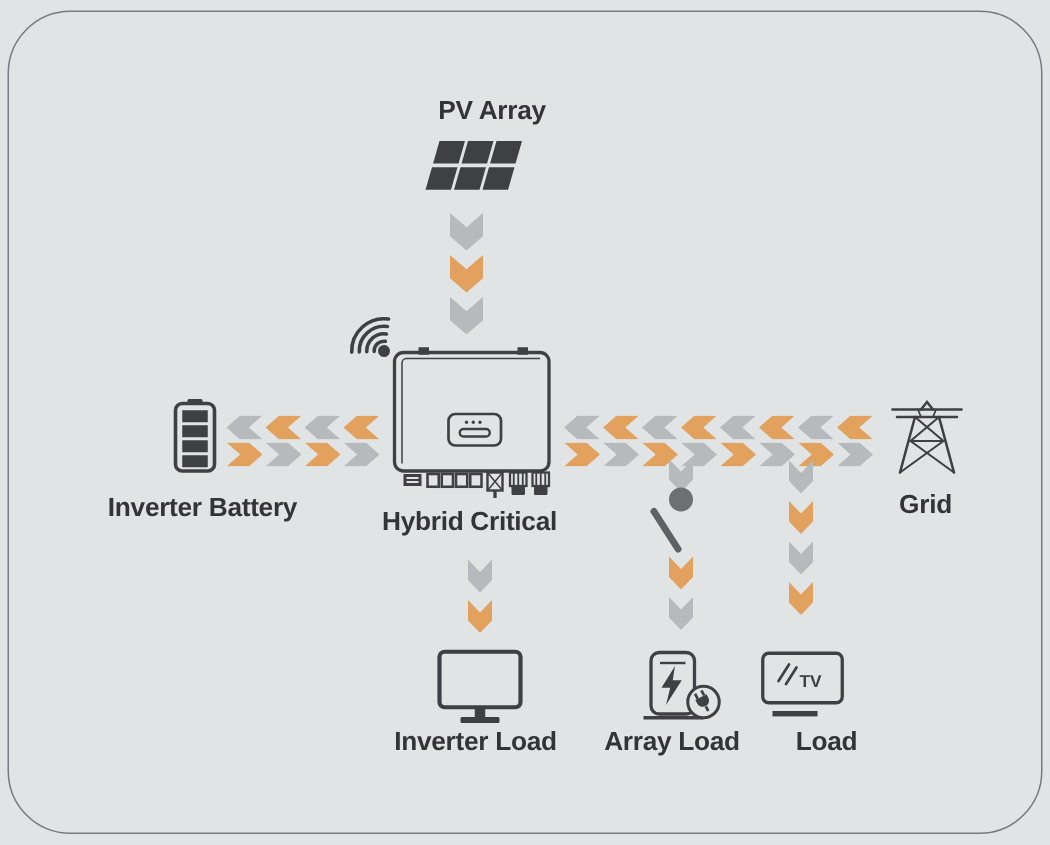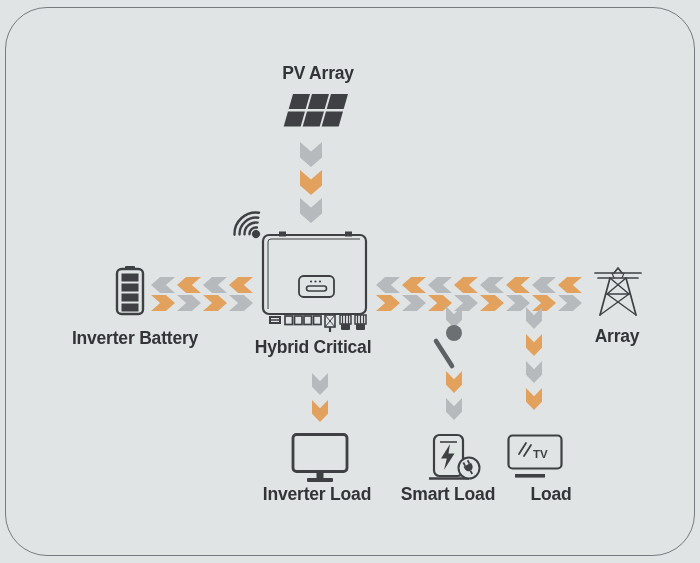--- a/index.html
+++ b/index.html
@@ -39,21 +39,21 @@
     position:absolute;width:16px;height:16px;border-radius:50%;
     background:var(--switch-dot);
   }
 </style>
 </head>
 <body>
 
 <div>
   <div class="frame"></div>
 
-  <div class="label" style="left:218px;top:63px;width:200px">PV Array</div>
+  <div class="label" style="left:228px;top:63px;width:200px">PV Array</div>
   <svg class="icon" style="left:282px;top:92px" width="76" height="38" viewBox="0 0 76 38">
     <g transform="translate(11,2) skewX(-16)" fill="currentColor">
       <rect x="0" y="0" width="17" height="15"></rect>
       <rect x="19" y="0" width="17" height="15"></rect>
       <rect x="38" y="0" width="17" height="15"></rect>
       <rect x="0" y="17.5" width="17" height="15"></rect>
       <rect x="19" y="17.5" width="17" height="15"></rect>
       <rect x="38" y="17.5" width="17" height="15"></rect>
     </g>
   </svg>
@@ -147,21 +147,21 @@
     <path d="M24,8 L28,3 L32,8"></path>
     <line x1="5" y1="8" x2="51" y2="8"></line>
     <line x1="8" y1="13" x2="48" y2="13"></line>
     <path d="M22,8 L24,13 M34,8 L32,13" stroke-width="1.2"></path>
     <path d="M20,13 L10,50"></path>
     <path d="M36,13 L46,50"></path>
     <path d="M20,13 L39,29 M36,13 L17,29" stroke-width="1.4"></path>
     <line x1="17" y1="29" x2="39" y2="29" stroke-width="1.4"></line>
     <path d="M17,29 L46,50 M39,29 L10,50" stroke-width="1.4"></path>
   </svg>
-  <div class="label" style="left:567px;top:326px;width:100px">Array</div>
+  <div class="label" style="left:567px;top:326px;width:100px">Grid</div>
 
   <div class="arrow-col small" style="left:312px;top:373px">
       <span class="chev down gray"></span>
       <span class="chev down orange"></span>
     </div>
   <svg class="icon" style="left:290px;top:432px" width="60" height="51" viewBox="0 0 60 51">
     <rect x="3" y="2.5" width="54" height="37" rx="3.5" fill="none" stroke="currentColor" stroke-width="2.8"></rect>
     <rect x="26.5" y="39.5" width="7" height="6.5" fill="currentColor"></rect>
     <rect x="17" y="46" width="26" height="4" rx="1" fill="currentColor"></rect>
   </svg>
@@ -183,21 +183,21 @@
     <path d="M12,10 H29" stroke-width="1.6"></path>
     <path d="M22,12 L13,26.5 L18.8,26.5 L16,38 L26.5,21.5 L20.5,21.5 Z" fill="currentColor" stroke="none"></path>
     <path d="M1,46.5 H41" stroke-width="2.4"></path>
     <circle cx="41" cy="36" r="10.5" fill="#e1e4e5" stroke-width="2"></circle>
     <g transform="rotate(-28 41 36)">
       <path d="M38.6,28.5 V32.3 M43.4,28.5 V32.3" stroke-width="1.8"></path>
       <path d="M36.8,32.3 h8.4 v2.6 a4.2,4.2 0 0 1 -8.4,0 z" fill="currentColor" stroke="none"></path>
       <path d="M41,39.3 V42.8" stroke-width="1.8"></path>
     </g>
   </svg>
-  <div class="label" style="left:368px;top:484px;width:160px">Smart Load</div>
+  <div class="label" style="left:368px;top:484px;width:160px">Array Load</div>
 
   <div class="arrow-col small" style="left:526px;top:307px">
       <span class="chev down gray"></span>
       <span class="chev down orange"></span>
       <span class="chev down gray"></span>
       <span class="chev down orange"></span>
     </div>
   <svg class="icon" style="left:506px;top:433px" width="58" height="48" viewBox="0 0 58 48" fill="none" stroke="currentColor">
     <rect x="2.5" y="2.5" width="53" height="33" rx="4" stroke-width="2.2"></rect>
     <path d="M13,21 L20,10 M18,23 L25,12" stroke-width="1.8" stroke-linecap="round"></path>

